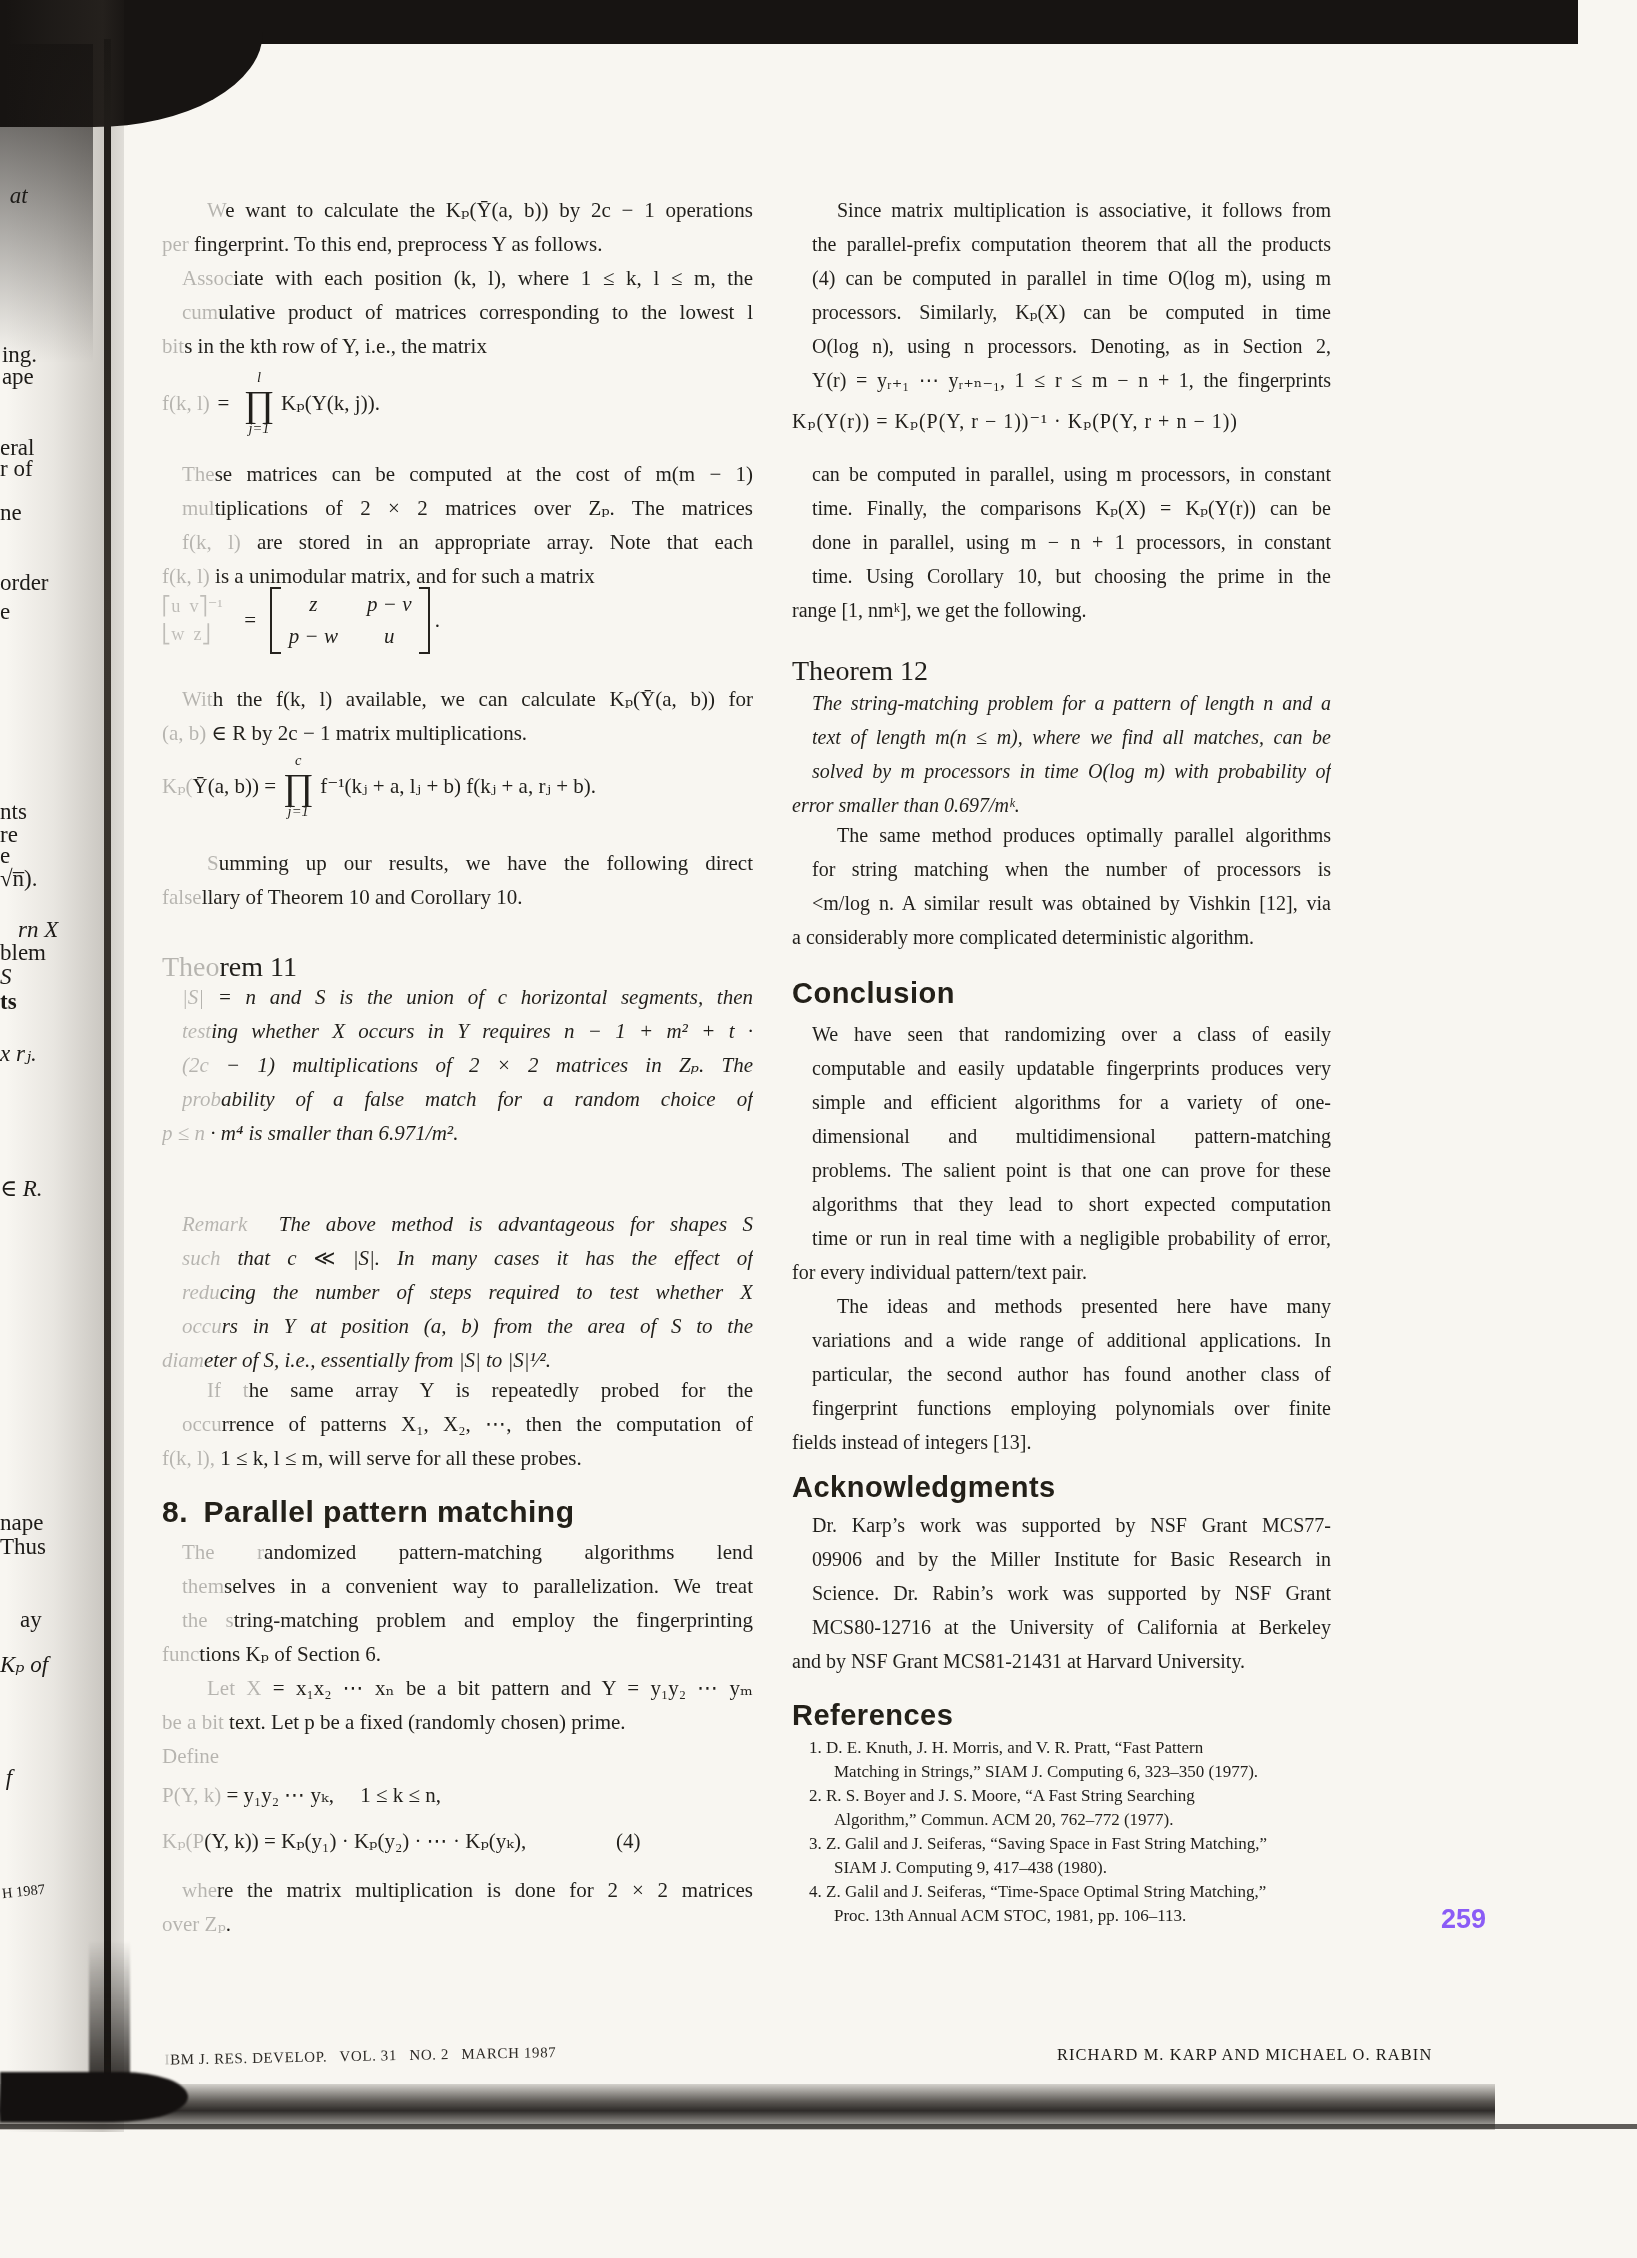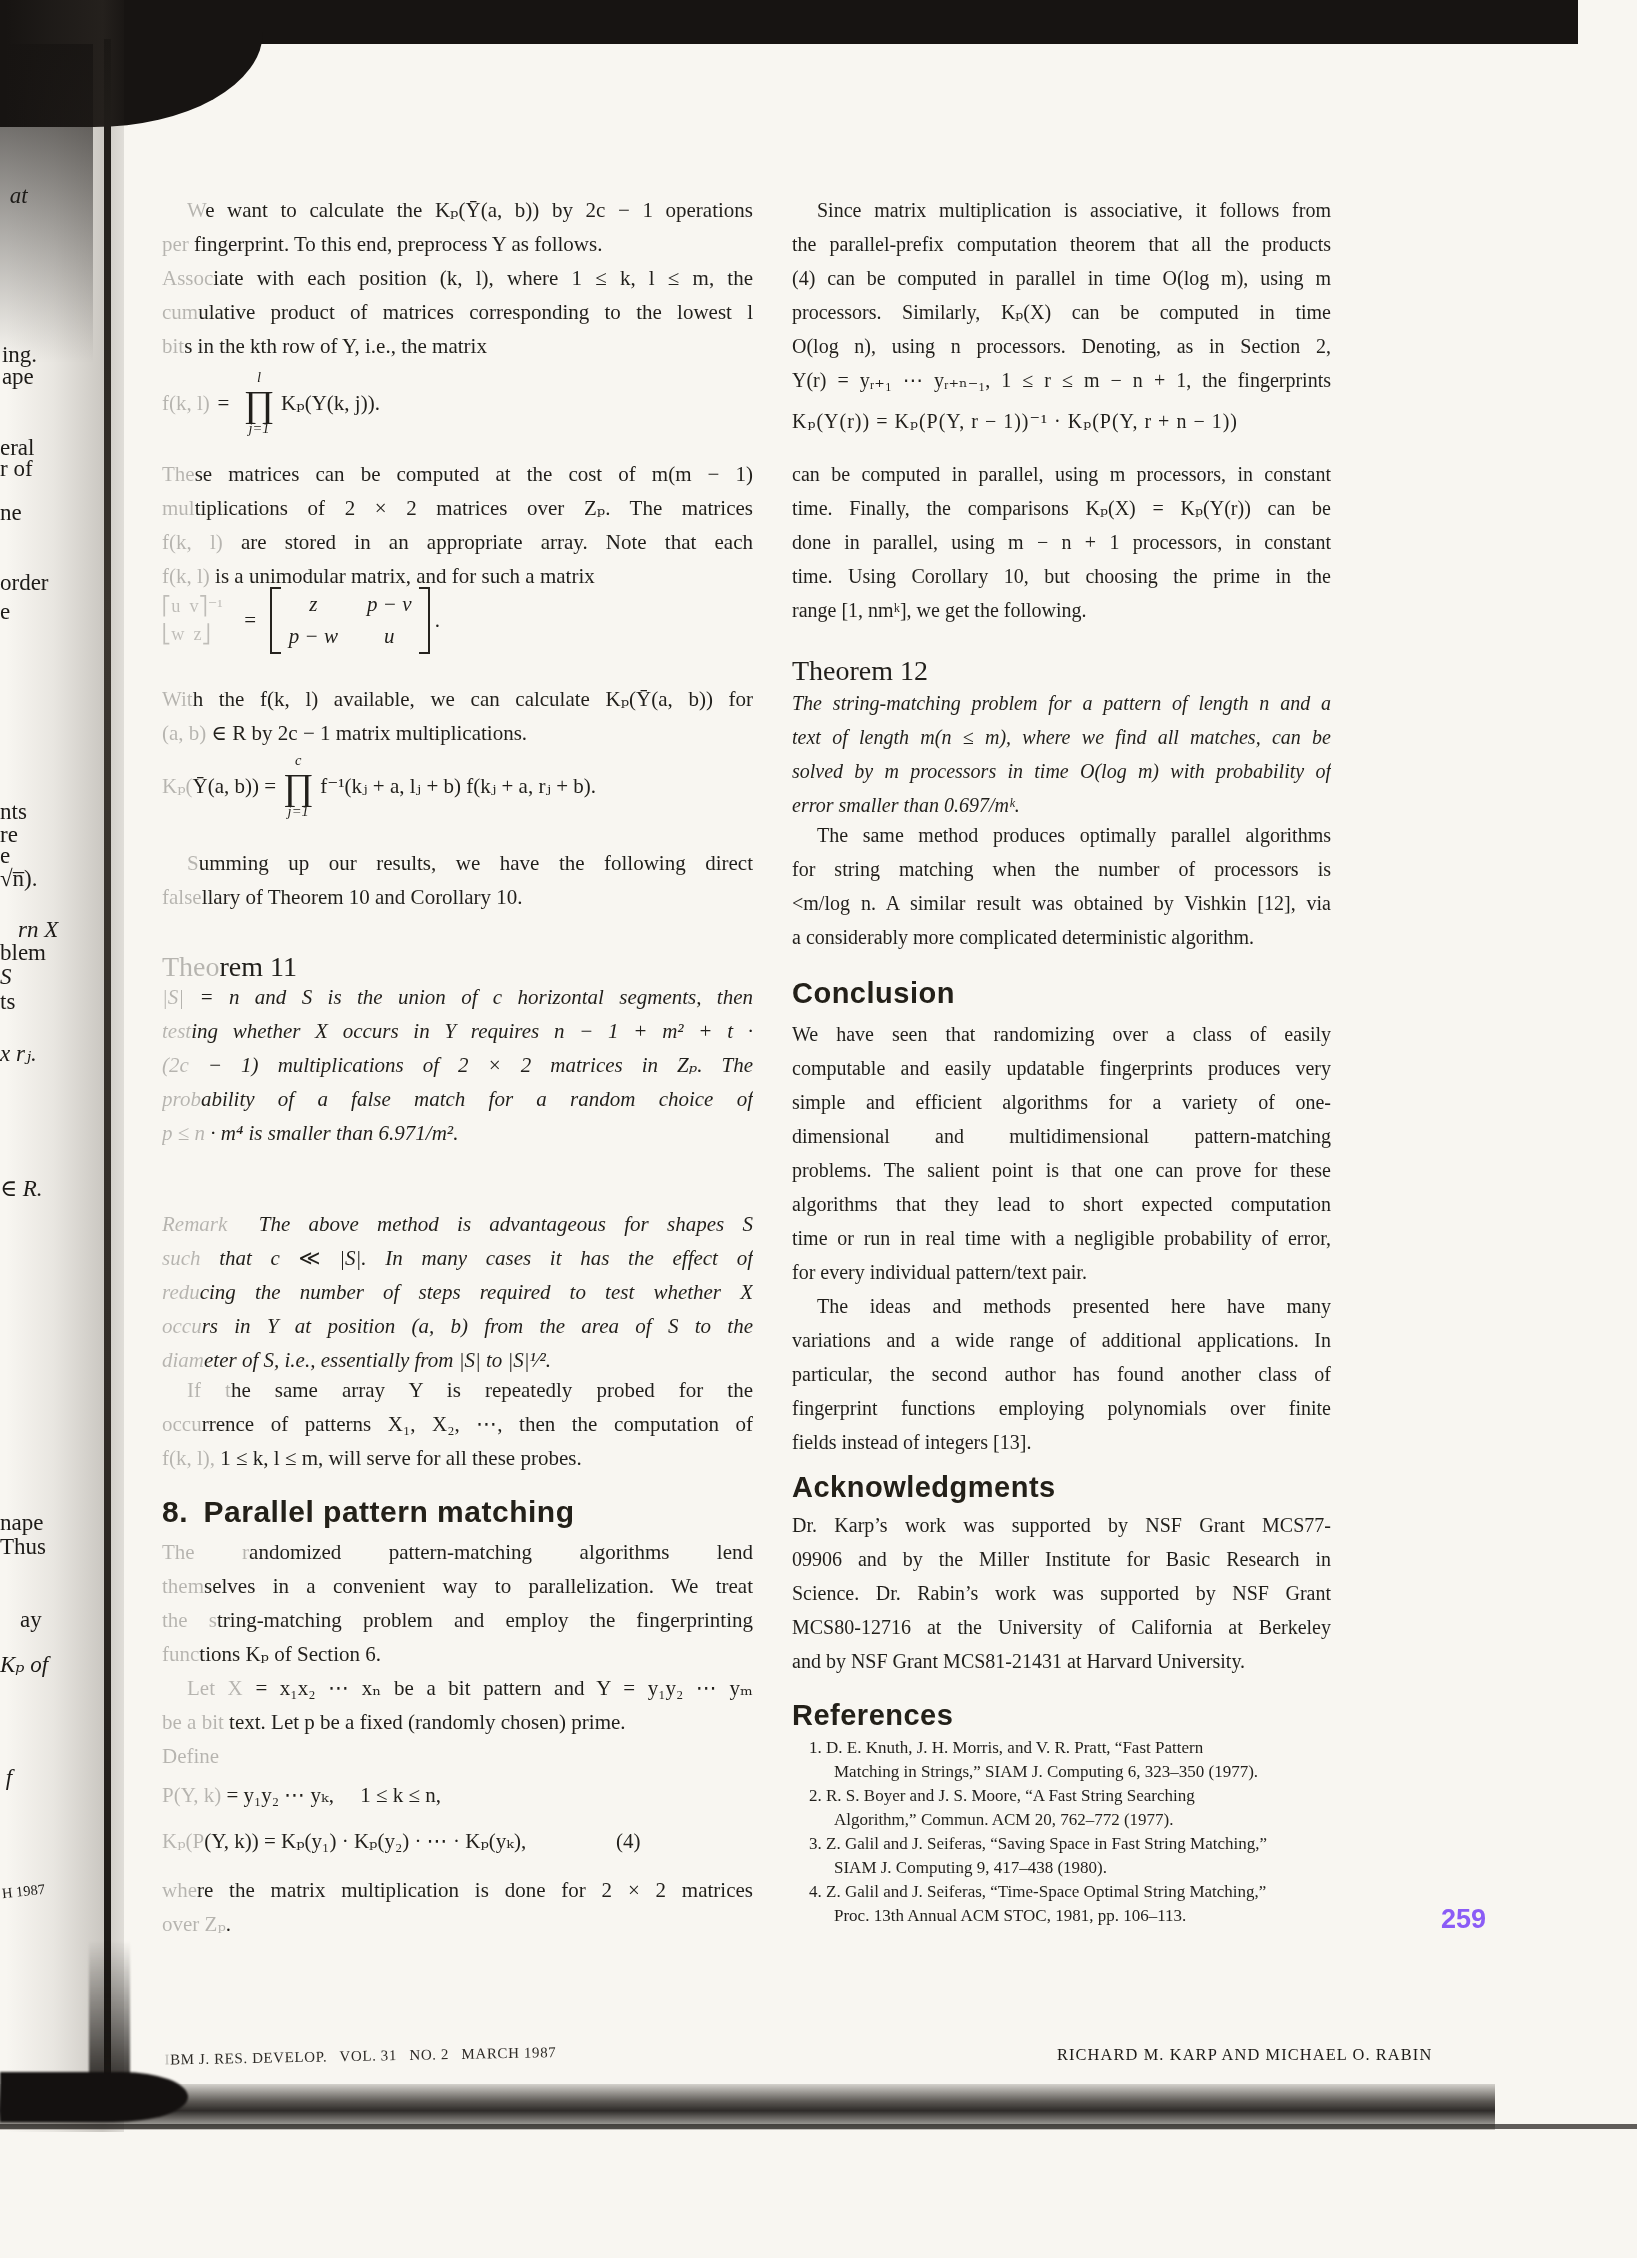--- a/index.html
+++ b/index.html
@@ -24,21 +24,21 @@
   .bottomline{position:absolute;left:0;top:2124px;width:1638px;height:4.8px;background:rgba(32,29,26,.7);filter:blur(0.5px);}
   .bottomblob{position:absolute;left:0;top:2072px;width:188px;height:50px;background:#141110;
           border-radius:0 70% 80% 0 / 0 100% 100% 0;filter:blur(1.2px);}
   
   .blk{position:absolute;}
   .lc{width:591px;font-size:21px;}
   .rc{width:539px;font-size:20px;}
   .refs{width:510px;font-size:17px;}
   .line{position:relative;height:34px;line-height:34px;overflow:hidden;}
   .refs .line{height:24px;line-height:24px;}
-  .full{text-align:justify;text-align-last:justify;}
+  .full{text-align:justify;text-align-last:justify;margin-left:20px;}
   .ind{text-indent:25px;}
   .italic .line{font-style:italic;}
   .ghost{opacity:.3;filter:blur(0.4px);}
   .h-sans{position:absolute;font-family:"Liberation Sans","DejaVu Sans",sans-serif;
           font-weight:bold;font-size:29px;color:#232019;letter-spacing:0.5px;}
   .h-thm{position:absolute;font-size:28px;}
   
   .feq{position:absolute;display:flex;align-items:center;font-size:21px;white-space:pre;}
   .prod{display:inline-flex;flex-direction:column;align-items:center;line-height:1;margin:0 6.8px;}
   .prod .pl{font-size:14.5px;font-style:italic;line-height:1.1;}
@@ -82,21 +82,21 @@
       <span class="frag" style="left: 0px; top: 500px;">ne</span>
       <span class="frag" style="left: 0px; top: 570px;">order</span>
       <span class="frag" style="left: 0px; top: 599px;">e</span>
       <span class="frag" style="left: 0px; top: 799px;">nts</span>
       <span class="frag" style="left: 0px; top: 822px;">re</span>
       <span class="frag" style="left: 0px; top: 843px;">e</span>
       <span class="frag" style="left: 0px; top: 866px;">√n̅).</span>
       <span class="frag" style="left: 0px; top: 917px; font-style: italic; padding-left: 18px;">rn X</span>
       <span class="frag" style="left: 0px; top: 940px;">blem</span>
       <span class="frag" style="left: 0px; top: 964px; font-style: italic;">S</span>
-      <span class="frag" style="left: 0px; top: 989px;">ts</span>
+      <span class="frag" style="left: 0px; top: 989px; font-weight: bold;">ts</span>
       <span class="frag" style="left: 0px; top: 1040px; font-style: italic;">x rⱼ.</span>
       <span class="frag" style="left: 0px; top: 1175px; font-style: italic;">∈ R.</span>
       <span class="frag" style="left: 0px; top: 1510px;">nape</span>
       <span class="frag" style="left: 0px; top: 1534px;">Thus</span>
       <span class="frag" style="left: 0px; top: 1607px; margin-left: 20px;">ay</span>
       <span class="frag" style="left: 0px; top: 1651px; font-style: italic;">Kₚ of</span>
       <span class="frag" style="left: 5.8px; top: 1765px; font-style: italic;">f</span>
       <span class="frag" style="left: 1.9px; top: 1883px; font-size: 14.5px; transform: rotate(-6deg);">H 1987</span>
     </div>
 

